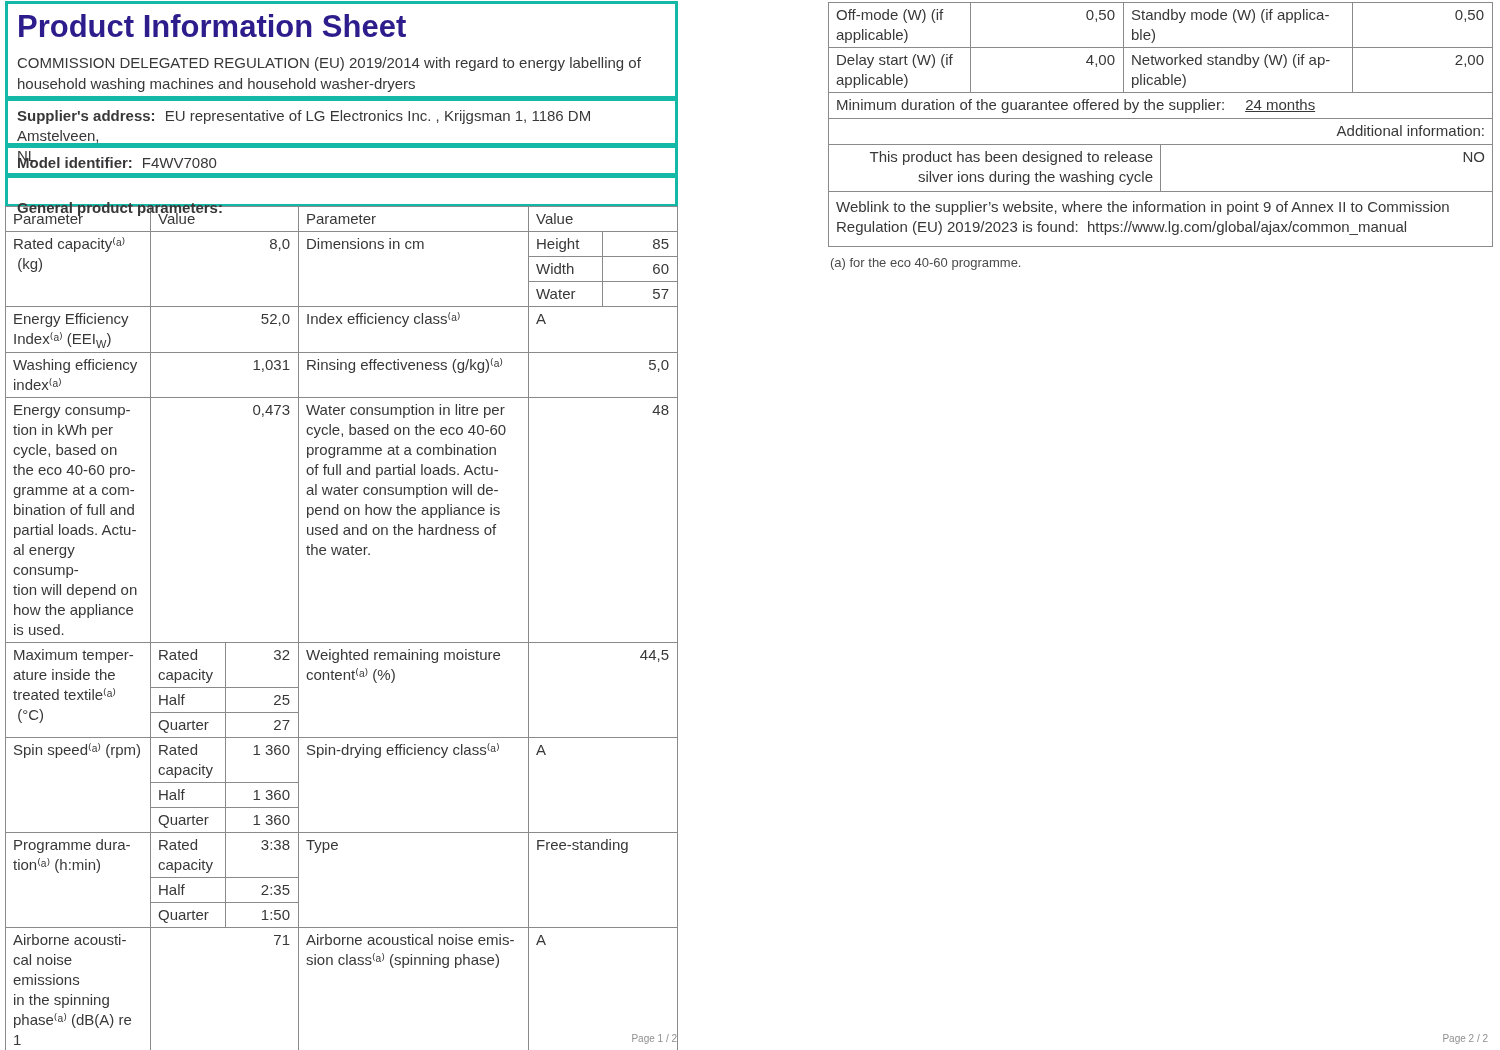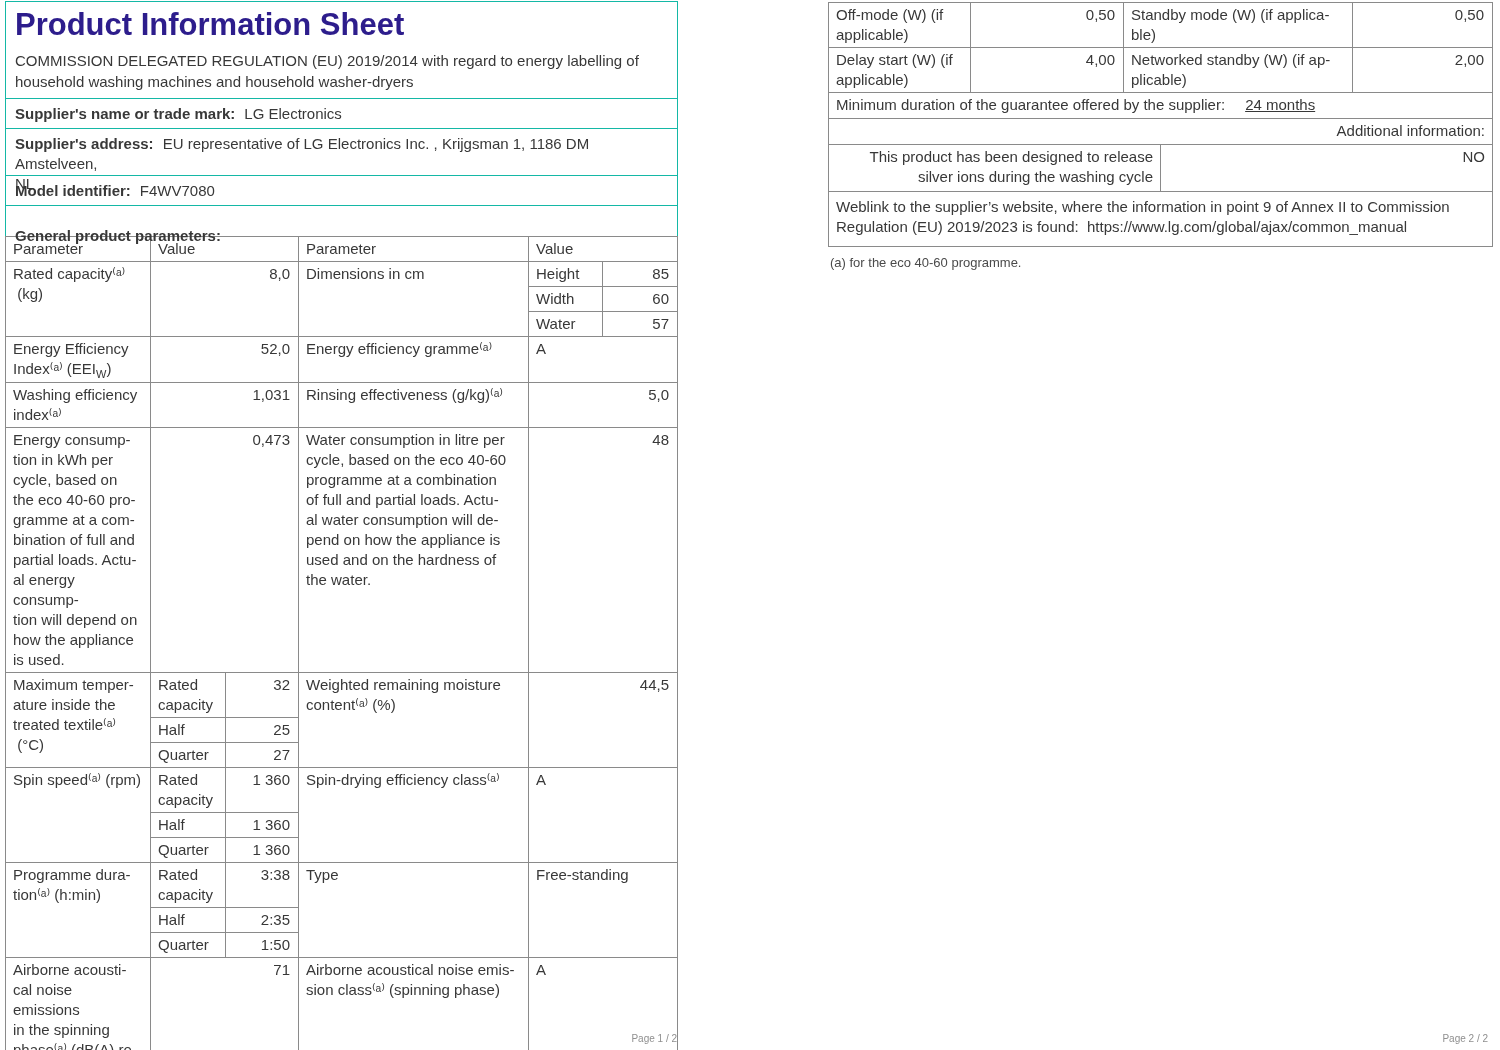--- a/index.html
+++ b/index.html
@@ -6,21 +6,21 @@
   html,body { width:1500px; height:1050px; background:#ffffff; }
   body {
     position:relative;
     font-family:"Liberation Sans","DejaVu Sans",sans-serif;
     color:#383838;
   }
   .page { position:absolute; top:2px; }
   .page-1 { left:5px;  width:673px; height:1046px; }
   .page-2 { left:828px; width:664px; height:1046px; }
 
-  .box { border:1px solid #14b8a6; margin-top:-1px; padding:5px 9px; font-size:15px; line-height:20px; }
+  .box { border:3px solid #14b8a6; margin-top:-1px; padding:5px 9px; font-size:15px; line-height:20px; }
   .title-box { height:98px; padding:3px 9px; }
   .doc-title { font-size:31px; line-height:37px; font-weight:bold; color:#2d1d8c; margin:1px 0 7px 0; }
   .reg-text { font-size:15px; line-height:21px; white-space:pre-line; }
 
   .label-row .lbl { font-weight:bold; }
   .label-row .val { margin-left:9px; white-space:pre-line; }
   .h31 { height:31px; } .h48 { height:48px; } .h32 { height:32px; padding-top:20px; }
 
   table.ptable { border-collapse:collapse; table-layout:fixed; width:100%; margin-top:-1px; }
   .ptable td {
@@ -46,21 +46,20 @@
 <body>
 
 <div class="page page-1">
 
   <div class="box title-box">
     <h1 class="doc-title">Product Information Sheet</h1>
     <div class="reg-text">COMMISSION DELEGATED REGULATION (EU) 2019/2014 with regard to energy labelling of
 household washing machines and household washer-dryers</div>
   </div>
 
-  <div class="box label-row h31"><span class="lbl">Supplier's name or trade mark:</span><span class="val">LG Electronics</span></div>
 
   <div class="box label-row h48"><span class="lbl">Supplier's address:</span><span class="val">EU representative of LG Electronics Inc. , Krijgsman 1, 1186 DM Amstelveen,
 NL</span></div>
 
   <div class="box label-row h31"><span class="lbl">Model identifier:</span><span class="val">F4WV7080</span></div>
 
   <div class="box label-row h32"><span class="lbl">General product parameters:</span></div>
 
   <table class="ptable">
     <colgroup>
@@ -93,21 +92,21 @@
     </tr>
     <tr>
       <td style="height:23px">Water</td>
       <td class="v">57</td>
     </tr>
 
     <tr>
       <td style="height:46px"><span>Energy Efficiency
 Index⁽ᵃ⁾ (EEI</span><sub>W</sub><span>)</span></td>
       <td colspan="2" class="v">52,0</td>
-      <td>Energy efficiency gramme⁽ᵃ⁾</td>
+      <td>Index efficiency class⁽ᵃ⁾</td>
       <td colspan="2">A</td>
     </tr>
 
     <tr>
       <td style="height:44px">Washing efficiency
 index⁽ᵃ⁾</td>
       <td colspan="2" class="v">1,031</td>
       <td>Rinsing effectiveness (g/kg)⁽ᵃ⁾</td>
       <td colspan="2" class="v">5,0</td>
     </tr>

